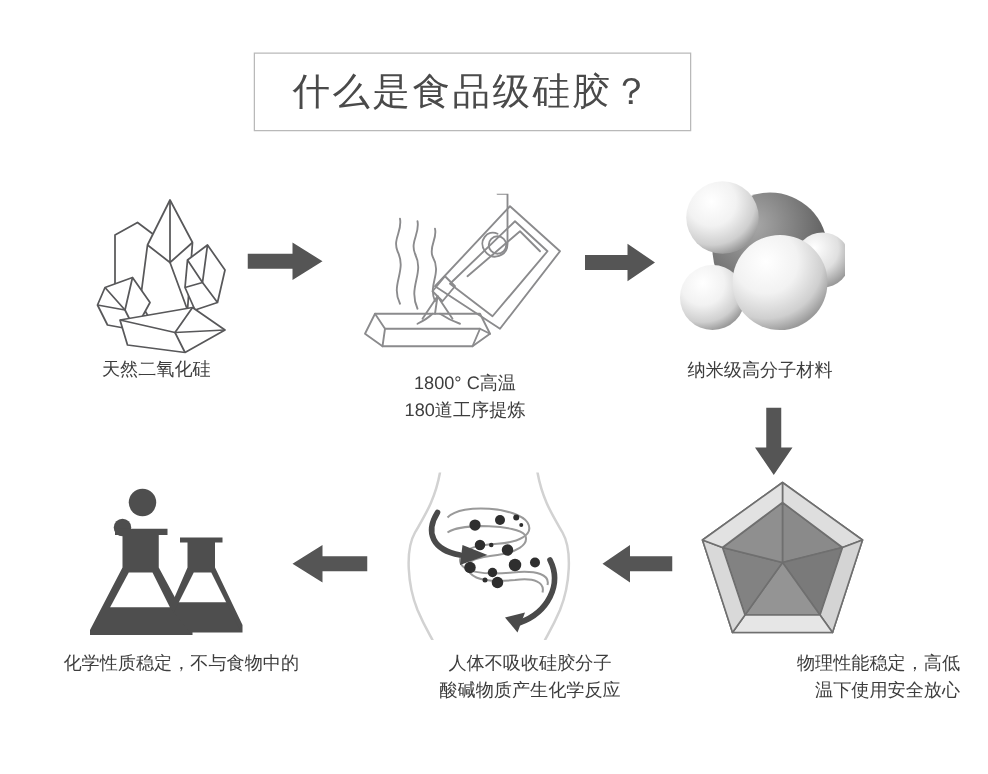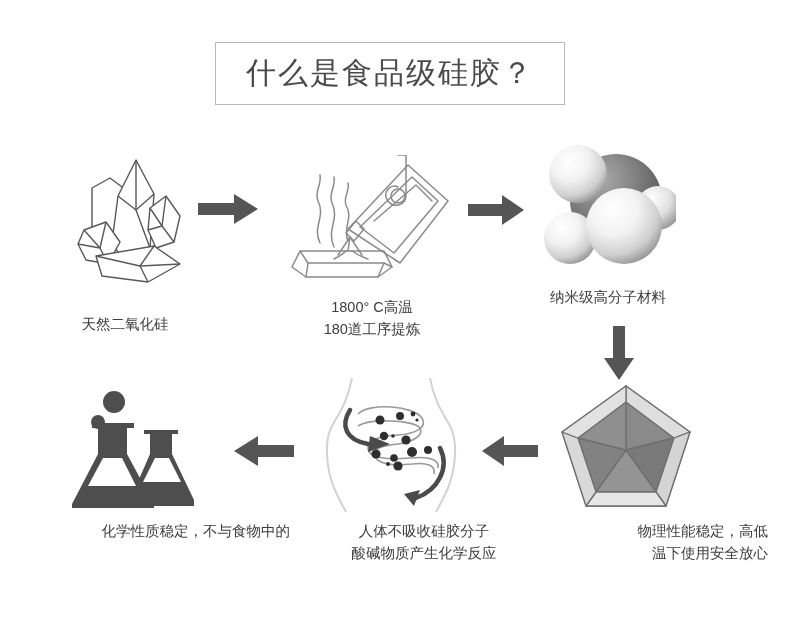--- a/index.html
+++ b/index.html
@@ -21,21 +21,20 @@
     position: absolute;
     left: 203px;
     top: 42px;
     width: 350px;
     height: 63px;
     border: 1px solid #b9b9b9;
     box-sizing: border-box;
     display: flex;
     align-items: center;
     justify-content: center;
-    margin-left: 12px;
   }
   #title-text {
     font-size: 30px;
     letter-spacing: 2px;
     color: #4a4a4a;
     font-weight: 400;
     white-space: nowrap;
   }
 
   
@@ -73,21 +72,21 @@
       <path d="M88,70 L100,88 L86,92" fill="none"></path>
       <polygon points="22,92 44,84 58,104 46,126 24,122 16,106"></polygon>
       <path d="M44,84 L38,110 L46,126" fill="none"></path>
       <path d="M22,92 L38,110 L16,106" fill="none"></path>
       <polygon points="34,118 92,108 118,126 86,144 40,138"></polygon>
       <path d="M92,108 L78,128 L86,144" fill="none"></path>
       <path d="M34,118 L78,128 L118,126" fill="none"></path>
     </g>
   </svg>
 </div>
-<div class="caption" style="left:0px; top:285px; width:250px;margin-top:28px;">
+<div class="caption" style="left:0px; top:285px; width:250px;">
   <div>天然二氧化硅</div>
 </div>
 
 <div class="arrow" style="left:198px; top:192px;">
   <svg width="62" height="34" viewBox="0 0 62 34">
     <polygon points="0,11 36,11 36,2 60,17 36,32 36,23 0,23" fill="#555555"></polygon>
   </svg>
 </div>
 
 <div class="illu" style="left:288px; top:155px; width:165px; height:128px;">
@@ -261,15 +260,15 @@
     <g fill="#ffffff">
       <path d="M95,70 L109,70 L121,94 L83,94 Z"></path>
       <path d="M43,70 L62,70 L76,98 L28,98 Z"></path>
     </g>
     <g fill="#4e4e4e">
       <path d="M83,94 L121,94 L132,116 L72,116 Z"></path>
       <path d="M28,98 L76,98 L92,118 L13,118 Z"></path>
     </g>
   </svg>
 </div>
-<div class="caption" style="left:0px; top:520px; width:290px;text-align:right;">
+<div class="caption" style="left:0px; top:520px; width:290px;">
   <div>化学性质稳定，不与食物中的</div>
 </div>
 
 </body></html>

